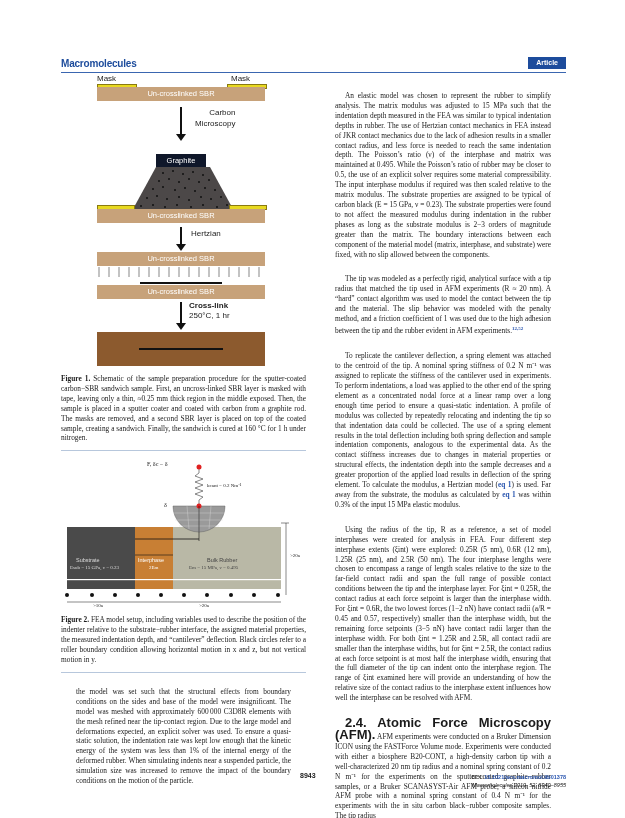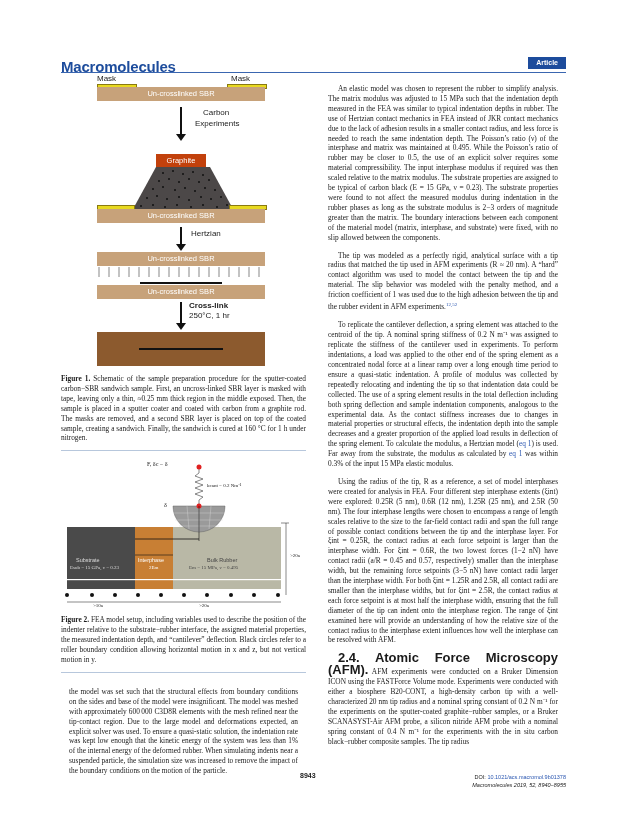--- a/index.html
+++ b/index.html
@@ -1,39 +1,39 @@
 <!DOCTYPE html>
 <html><head>
 <meta charset="utf-8">
 <style>
   html, body { margin:0; padding:0; background:#ffffff; }
   body { width:625px; height:818px; position:relative; overflow:hidden; font-family:"Liberation Serif", serif; color:#1a1a1a; }
   .header { position:absolute; left:61px; top:58px; width:505px; height:14px; border-bottom:1px solid #3a66b0; }
-  .journal { position:absolute; left:0; top:0; font-family:"Liberation Sans", sans-serif; font-weight:bold; font-size:15px; color:#1d4c9c; letter-spacing:-0.2px; }
+  .journal { position:absolute; left:0; top:0; font-family:"Liberation Sans", sans-serif; font-weight:bold; font-size:10px; color:#1d4c9c; letter-spacing:-0.2px; }
   .badge { position:absolute; right:0; top:-1px; background:#1d4c9c; color:#fff; font-family:"Liberation Sans", sans-serif; font-weight:bold; font-size:7px; padding:2px 8px 3px 8px; }
 
   .leftcol { position:absolute; left:61px; top:77px; width:245px; }
   .rightcol { position:absolute; left:320px; top:76px; width:246px; }
-  .p { font-size:7.35px; line-height:9.9px; text-align:justify; margin:8px; }
+  .p { font-size:7.35px; line-height:9.9px; text-align:justify; margin:15px; }
   .indent { text-indent:10px; }
-  .link { color:#2a56b0; }
+  .link { color:#2a56b0;font-weight:bold; }
   sup { font-size:5px; }
   .caption { font-size:7.35px; line-height:9.9px; text-align:justify; margin:0; }
   .caption b { font-weight:bold;margin-top:9px; }
   .sep { height:0; border-top:1.5px solid #b7c7dc; margin:7px 0 0 0; }
   .section-title { font-family:"Liberation Sans", sans-serif; font-weight:bold; font-size:13px; }
 
   
   .fig1 { position:relative; width:245px; height:210px; }
   .lbl { position:absolute; font-family:"Liberation Sans", sans-serif; font-size:8px; color:#222; }
   .sbr { position:absolute; left:36px; width:168px; height:14px; background:#c7a27a; color:#fff; font-family:"Liberation Sans", sans-serif; font-size:7.5px; text-align:center; line-height:14px; }
   .mask { position:absolute; height:3px; background:#e8d920; border:0.5px solid #8a7a10; }
   .arrow { position:absolute; width:2px; background:#111; }
   .arrow::after { content:""; position:absolute; left:-4px; bottom:-6px; border-left:5px solid transparent; border-right:5px solid transparent; border-top:7px solid #111; }
-  .graphite { position:absolute; left:95px; top:77px; width:50px; height:13px; background:#c2410c; color:#fff; font-family:"Liberation Sans", sans-serif; font-size:7.5px; text-align:center; line-height:13px; }
+  .graphite { position:absolute; left:95px; top:77px; width:50px; height:13px; background:#0f172a; color:#fff; font-family:"Liberation Sans", sans-serif; font-size:7.5px; text-align:center; line-height:13px; }
   .cone { position:absolute; left:72px; top:90px; width:100px; height:42px; }
   .final { position:absolute; left:36px; top:290px; width:168px; height:34px; background:#8c5a2e; }
   .final::after { content:""; position:absolute; left:42px; right:42px; top:16px; height:2px; background:#111; }
 
   
   .fig2 { position:relative; width:245px; height:152px; margin-top:8px; }
 </style>
 </head>
 <body>
 
@@ -46,22 +46,22 @@
 
   <div class="fig1" style="height:213px;">
     <span class="lbl" style="left:36px;top:-3px;">Mask</span>
     <span class="lbl" style="left:170px;top:-3px;">Mask</span>
     <div class="mask" style="left:36px;top:7px;width:38px;"></div>
     <div class="mask" style="left:166px;top:7px;width:38px;"></div>
     <div class="sbr" style="top:10px;">Un-crosslinked SBR</div>
 
     <div class="arrow" style="left:119px;top:30px;height:28px;"></div>
     <span class="lbl" style="left:134px;top:30px;line-height:11px;">
-      <span style="display:block;padding-left:8px;">Carbon</span>
-      <span style="display:block;">Experiments</span>
+      <span style="display:block;padding-left:8px;text-align:right;">Carbon</span>
+      <span style="display:block;">Microscopy</span>
     </span>
 
     <div class="graphite">Graphite</div>
     <svg class="cone" viewBox="0 0 100 42">
       <polygon points="23,0 77,0 100,42 0,42" fill="#4c4848"></polygon>
       <g fill="#111">
         <circle cx="30" cy="6" r="1"></circle>
           <circle cx="40" cy="4" r="1"></circle>
           <circle cx="50" cy="7" r="1"></circle>
           <circle cx="60" cy="5" r="1"></circle>

